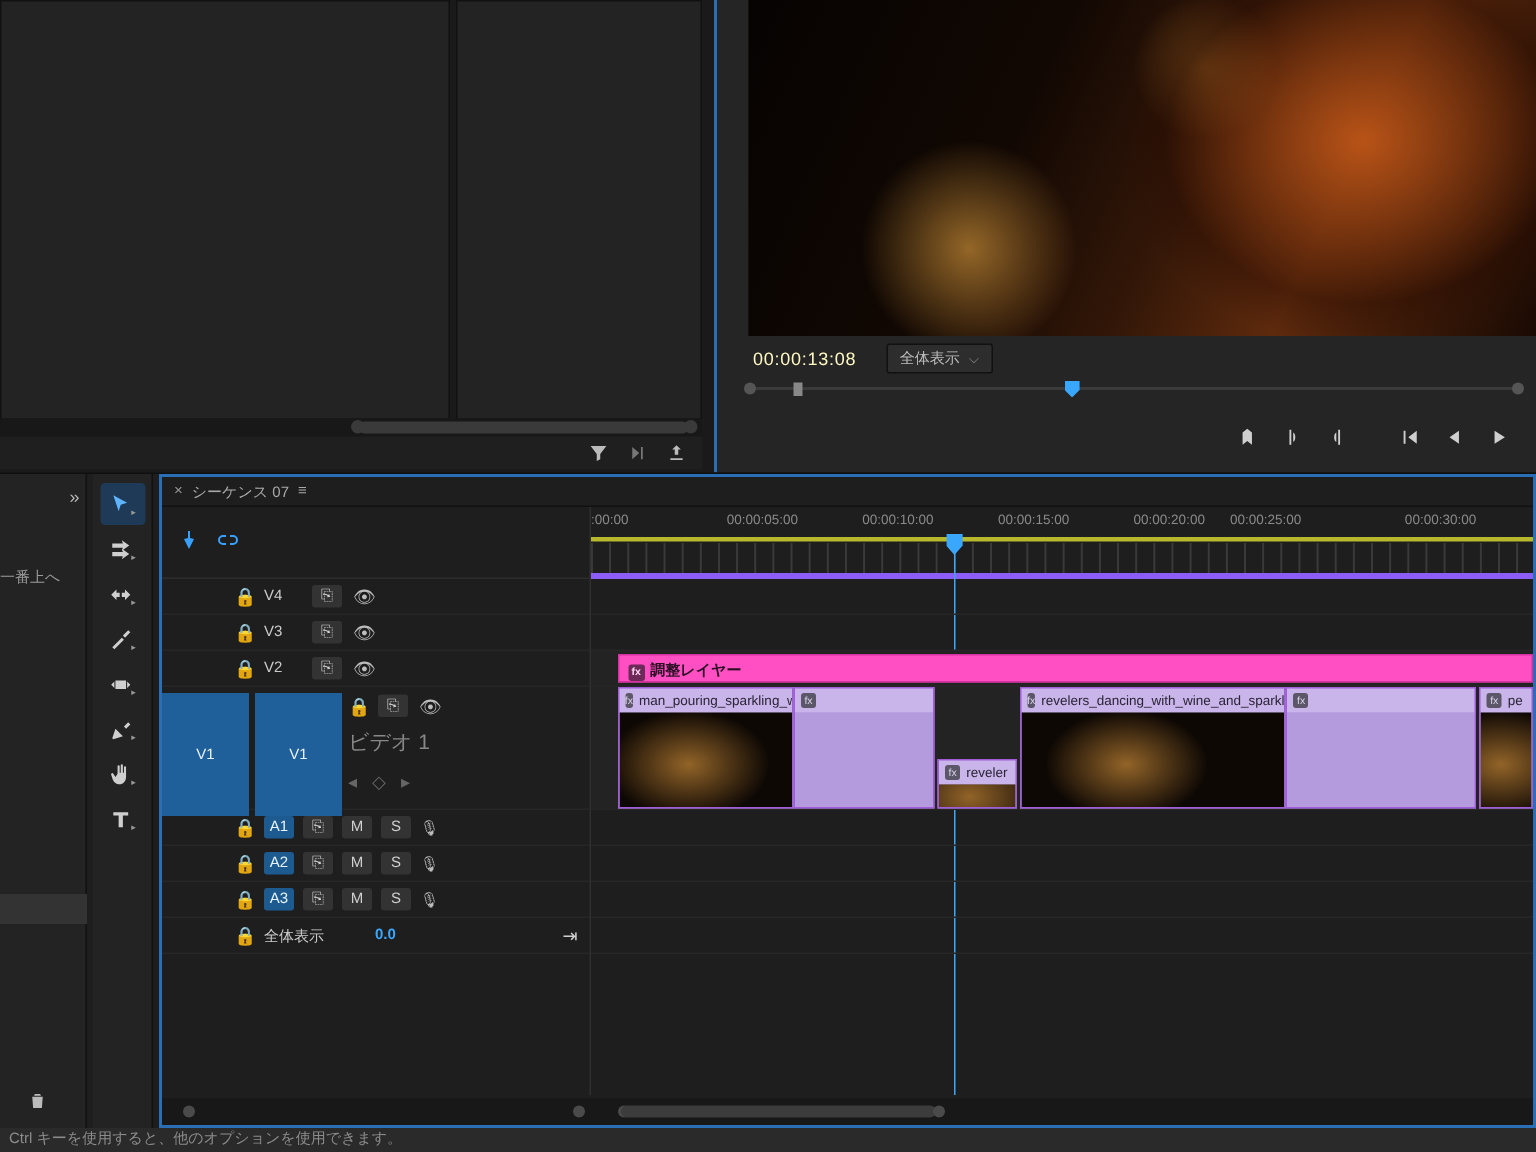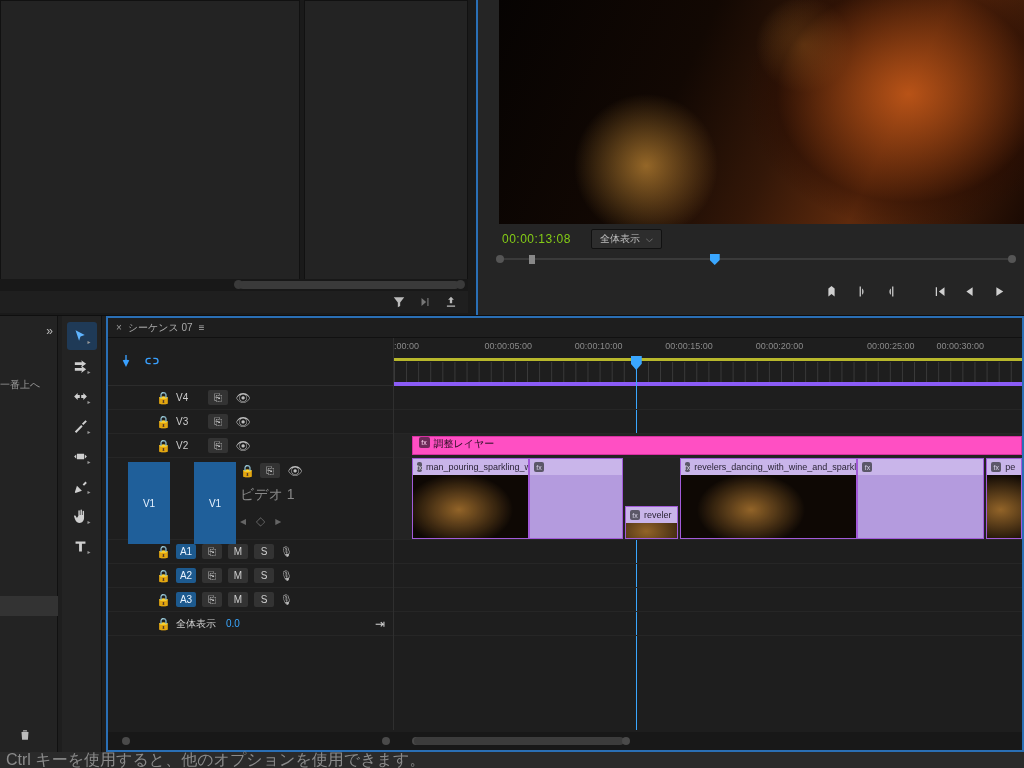--- a/index.html
+++ b/index.html
@@ -23,21 +23,21 @@
   .monitor-canvas { position: absolute; left: 21px; right: 0; top: 0; height: 224px; background: #0b0603; overflow: hidden; }
   .monitor-canvas::before {
     content: ""; position: absolute; inset: 0;
     background:
       radial-gradient(ellipse 120px 120px at 28% 74%, rgba(255,180,70,.55), transparent 60%),
       radial-gradient(ellipse 220px 180px at 78% 42%, rgba(200,90,25,.85), rgba(40,10,0,.35) 60%, transparent 75%),
       radial-gradient(ellipse 80px 80px at 58% 20%, rgba(255,170,60,.3), transparent 60%),
       linear-gradient(115deg, #060302 0%, #120803 35%, #331708 55%, #5e2a0d 72%, #1a0a03 100%);
   }
   .monitor-info { position: absolute; left: 20px; right: 0; top: 228px; height: 22px; display: flex; align-items: center; gap: 10px; }
-  .monitor-info .tc { color: #84cc16; font-size: 12px; letter-spacing: .5px; margin-left: 4px; }
+  .monitor-info .tc { color: #fef9c3; font-size: 12px; letter-spacing: .5px; margin-left: 4px; }
   .monitor-info .zoom { margin-left: 10px; background: #2d2d2d; border: 1px solid #111; padding: 2px 8px; border-radius: 2px; font-size: 10px; display: inline-flex; align-items: center; gap: 6px; }
   .monitor-info .zoom .chev { font-size: 9px; color: #888; }
   .monitor-track { position: absolute; left: 20px; right: 10px; top: 252px; height: 14px; }
   .monitor-track .rail { position: absolute; left: 0; right: 0; top: 6px; height: 2px; background: #3a3a3a; }
   .monitor-track .cap { position: absolute; top: 3px; width: 8px; height: 8px; border-radius: 50%; background: #555; }
   .monitor-track .cap.l { left: -2px; } .monitor-track .cap.r { right: -2px; }
   .monitor-track .head { position: absolute; top: 2px; width: 10px; height: 11px; background: #3aa7ff; clip-path: polygon(0 0,100% 0,100% 55%,50% 100%,0 55%); }
   .monitor-track .inmark { position: absolute; top: 3px; width: 6px; height: 9px; background: #888; }
 
   .monitor-ctrls { position: absolute; left: 20px; right: 10px; top: 276px; height: 30px; display: flex; align-items: center; }
@@ -73,28 +73,28 @@
   .tracks { position: relative; }
   .trk { height: 24px; display: flex; align-items: center; gap: 6px; padding-left: 48px; border-bottom: 1px solid #262626; font-size: 10px; }
   .trk.vb { height: 82px; align-items: flex-start; padding-top: 4px; padding-left: 0; }
   .trk .lock, .trk .sync { color: #a9a9a9; width: 14px; text-align: center; font-size: 12px; }
   .trk .tname { width: 26px; color: #ccc; }
   .trk .tog { width: 20px; height: 15px; border-radius: 2px; background: #333; display: inline-flex; align-items: center; justify-content: center; color: #cfcfcf; font-size: 10px; }
   .trk .eye { width: 18px; text-align: center; font-size: 12px; }
   .trk.aud .tog.a { background: #1d5a8f; color: #e8f3ff; }
 
   .v1slots { display: flex; height: 82px; }
-  .v1slots .slot { width: 42px; height: 82px; margin-right: 4px; background: #1f5f9a; color: #e8f3ff; font-size: 10px; display: flex; align-items: center; justify-content: center; margin-left: 20px; }
+  .v1slots .slot { width: 58px; height: 82px; margin-right: 4px; background: #1f5f9a; color: #e8f3ff; font-size: 10px; display: flex; align-items: center; justify-content: center; }
   .v1slots .col { display: flex; flex-direction: column; gap: 4px; padding-top: 1px; }
   .v1slots .row1 { display: flex; gap: 6px; align-items: center; }
   .trk.vb .sub { color: #888; font-size: 14px; margin-top: 4px; margin-left: 0; }
   .trk.vb .kf { display: flex; gap: 10px; color: #666; font-size: 12px; margin-top: 6px; }
 
   .trk.master { padding-left: 48px; }
-  .trk.master .val { color: #3aa7ff; margin-left: 4px; }
+  .trk.master .val { color: #3aa7ff; margin-left: 28px; font-weight: bold; }
   .trk.master .endico { position: absolute; right: 8px; color: #cfcfcf; font-size: 12px; }
 
   .tl-right { flex: 1; position: relative; overflow: hidden; }
   .ruler { position: relative; height: 48px; border-bottom: 4px solid #8b5cf6; }
   .ruler .ticks { position: absolute; left: 0; right: 0; top: 0; height: 20px; }
   .ruler .tick { position: absolute; top: 3px; font-size: 9px; color: #8a8a8a; }
   .ruler .yellow { position: absolute; left: 0; right: 0; top: 20px; height: 3px; background: #b8b82c; }
   .ruler .minor { position: absolute; left: 0; right: 0; top: 24px; bottom: 0;
     background-image: linear-gradient(90deg, #3a3a3a 0 1px, transparent 1px);
     background-size: 12.1px 100%; }
@@ -110,38 +110,38 @@
 
   .clip { position: absolute; top: 0; bottom: 0; border: 1px solid #a25bd9; background: #b49bde; overflow: hidden; }
   .clip .bar { height: 16px; background: #c9b5ea; display: flex; align-items: center; gap: 4px; padding: 0 4px; font-size: 9px; color: #2a2436; white-space: nowrap; }
   .clip .bar .fx { width: 10px; height: 10px; border-radius: 2px; background: #5b5768; color: #d9d4e8; font-size: 7px; display: inline-flex; align-items: center; justify-content: center; }
   .clip .thumb { position: absolute; left: 0; top: 16px; bottom: 0; right: 0; background: radial-gradient(ellipse 90px 60px at 40% 55%, rgba(255,175,70,.55), transparent 60%), #0e0804; }
   .clip.solid { background: #b49bde; }
   .clip.solid .thumb { background: #b49bde; }
   .clip.peek .bar { padding-left: 4px; }
 
   .adj { position: absolute; top: 2px; bottom: 2px; background: #ff4fc3; border: 1px solid #d631a1; }
-  .adj .bar { height: 100%; display: flex; align-items: flex-start; gap: 4px; padding: 0 6px; font-size: 10px; color: #2b0f24; }
+  .adj .bar { height: 100%; display: flex; align-items: flex-end; gap: 4px; padding: 0 6px; font-size: 10px; color: #2b0f24; font-weight: bold; }
   .adj .bar .fx { width: 11px; height: 11px; border-radius: 2px; background: #6d2a59; color: #ffd6f2; font-size: 7px; display: inline-flex; align-items: center; justify-content: center; }
 
   .tl-scroll { position: absolute; left: 0; right: 0; bottom: 0; height: 18px; background: #181818; display: flex; align-items: center; }
   .tl-scroll .zoom { position: relative; width: 282px; height: 8px; margin-left: 4px; }
   .tl-scroll .zoom .cap { position: absolute; top: 0; width: 8px; height: 8px; border-radius: 50%; background: #4a4a4a; }
   .tl-scroll .hbar { position: relative; flex: 1; height: 8px; margin: 0 10px; }
   .tl-scroll .hbar .cap { position: absolute; top: 0; width: 8px; height: 8px; border-radius: 50%; background: #4a4a4a; }
   .tl-scroll .hbar .thumb { position: absolute; top: 0; height: 8px; border-radius: 4px; background: #3c3c3c; }
 
   
   .anno { position: absolute; left: 120px; top: 332px; pointer-events: none; }
   .anno .text { font-size: 48px; font-weight: 800; color: #d3abf0; letter-spacing: 2px; text-shadow: 0 2px 4px rgba(0,0,0,.55); }
   .anno .arrow { position: absolute; left: 252px; top: 32px; width: 56px; height: 56px; }
   .anno .arrow svg { width: 56px; height: 56px; }
 
   
-  .status { position: absolute; left: 0; right: 0; bottom: 0; height: 16px; background: #2a2a2a; color: #8b8b8b; font-size: 16px; padding-left: 6px; display: flex; align-items: center; }
+  .status { position: absolute; left: 0; right: 0; bottom: 0; height: 16px; background: #2a2a2a; color: #8b8b8b; font-size: 10px; padding-left: 6px; display: flex; }
 </style>
 </head>
 <body>
 
 <div class="app">
 
   <div class="top">
     <div class="panel-left-top"></div>
     <div class="panel-mid-top"></div>
     <div class="playhead-mini"></div>
@@ -378,21 +378,21 @@
         </div>
 
         <div class="tl-right" id="tlright">
           <div class="ruler">
             <div class="ticks" id="ticks">
                 <span class="tick" style="left: 0px;">:00:00</span>
                 <span class="tick" style="left: 90.432px;">00:00:05:00</span>
                 <span class="tick" style="left: 180.864px;">00:00:10:00</span>
                 <span class="tick" style="left: 271.296px;">00:00:15:00</span>
                 <span class="tick" style="left: 361.728px;">00:00:20:00</span>
-                <span class="tick" style="left: 473px;">00:00:25:00</span>
+                <span class="tick" style="left: 426px;">00:00:25:00</span>
                 <span class="tick" style="left: 542.592px;">00:00:30:00</span>
               </div>
             <div class="yellow"></div>
             <div class="minor"></div>
             <div class="playhead-line" id="ph-line" style="left: 241.78px;"></div>
             <div class="playhead-knob" id="ph-knob" style="left: 236.78px;"></div>
           </div>
           <div class="lane v4"></div>
           <div class="lane v3"></div>
           <div class="lane v2">

